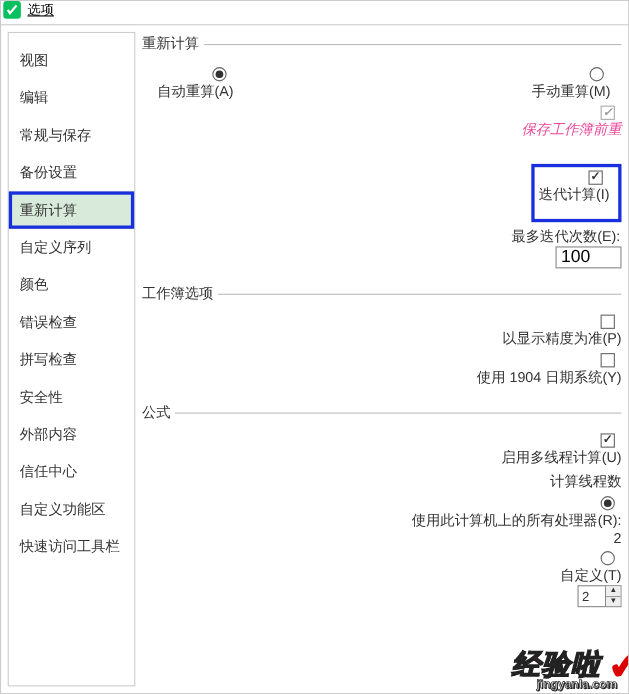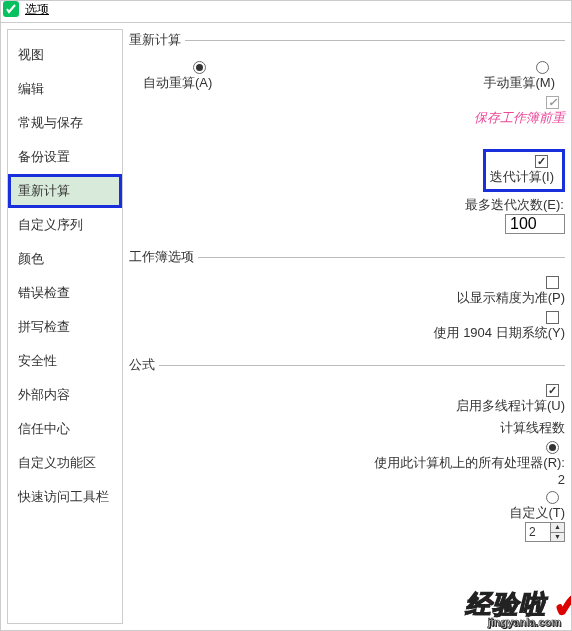--- a/index.html
+++ b/index.html
@@ -21,21 +21,21 @@
   .radio { border-radius:50%; }
   .radio.checked::after { content:""; width:7px; height:7px; background:#333; border-radius:50%; }
   .check.checked::after { content:"✓"; font-size:11px; line-height:11px; color:#333; font-weight:bold;}
   .check.disabled { border-color:#aaa; }
   .check.disabled.checked::after { color:#999; }
   .label-dis { color:#ec4899;font-style:italic; }
   .txt { border:1px solid #888; height:20px; padding:0 4px; font-size:16px; background:#fff;}
   .indent1 { margin-left:22px; }
   .indent2 { margin-left:40px; }
   .autorow { display:flex; justify-content:space-between; align-items:center; margin:6px 10px 2px 10px;}
-  .hlbox { border:3px solid #1a2fdc; display:inline-flex; align-items:center; padding:3px 8px 3px 4px; }
+  .hlbox { border:3px solid #1a2fdc; display:inline-flex; align-items:center; padding:3px 8px 13px 4px; }
   .stepper { display:flex; border:1px solid #888; height:20px; background:#fff;}
   .stepper .sval { width:24px; text-align:left; padding:0 3px; font-size:12px; line-height:18px;}
   .stepper .sbtns { width:14px; display:flex; flex-direction:column; border-left:1px solid #888;}
   .stepper .sbtn { flex:1; font-size:7px; line-height:8px; text-align:center; color:#333; border-bottom:1px solid #888; background:#eee;}
   .stepper .sbtn:last-child { border-bottom:none;}
   .watermark { position:absolute; right:-10px; bottom:2px; text-align:right; pointer-events:none;}
   .watermark .wm1 { color:#be185d; font-weight:400; font-size:26px; font-style:italic; -webkit-text-stroke:2px #222; text-shadow:1px 1px 0 #222; letter-spacing:1px;}
   .watermark .chk { color:#d00; font-size:34px; font-weight:900; display:inline-block; transform:translateY(4px) rotate(-5deg); margin-left:2px;}
   .watermark .wm2 { color:#eee; font-size:11px; font-weight:bold; -webkit-text-stroke:0.6px #222; text-shadow:1px 1px 0 #222; margin-top:-6px; margin-right:20px;}
   .lbl { min-width:100px; }

